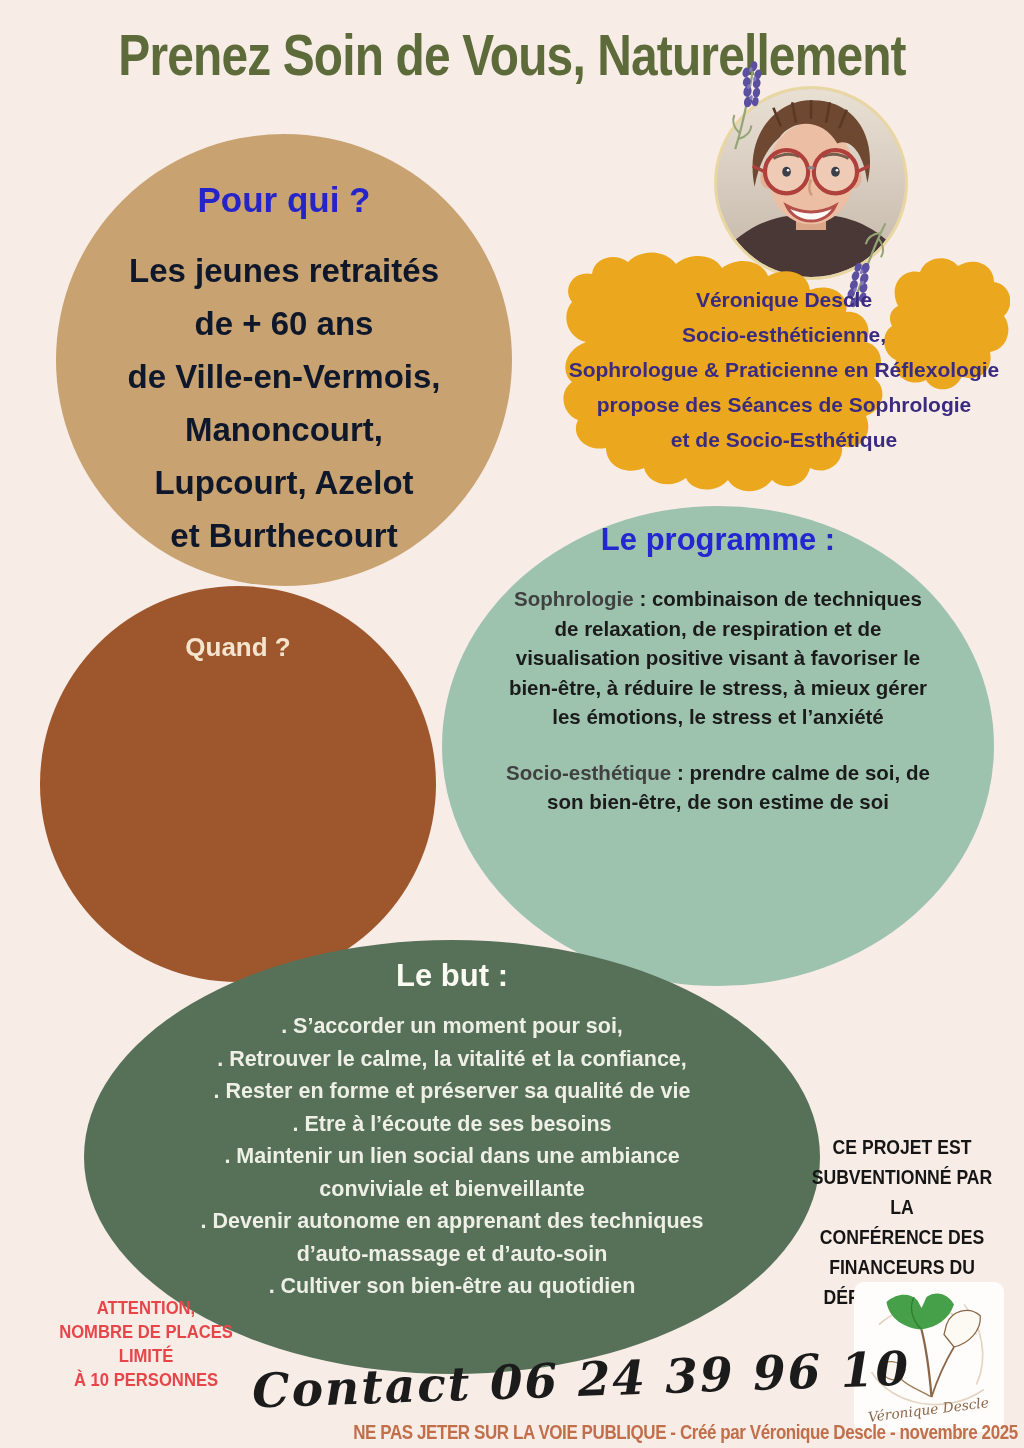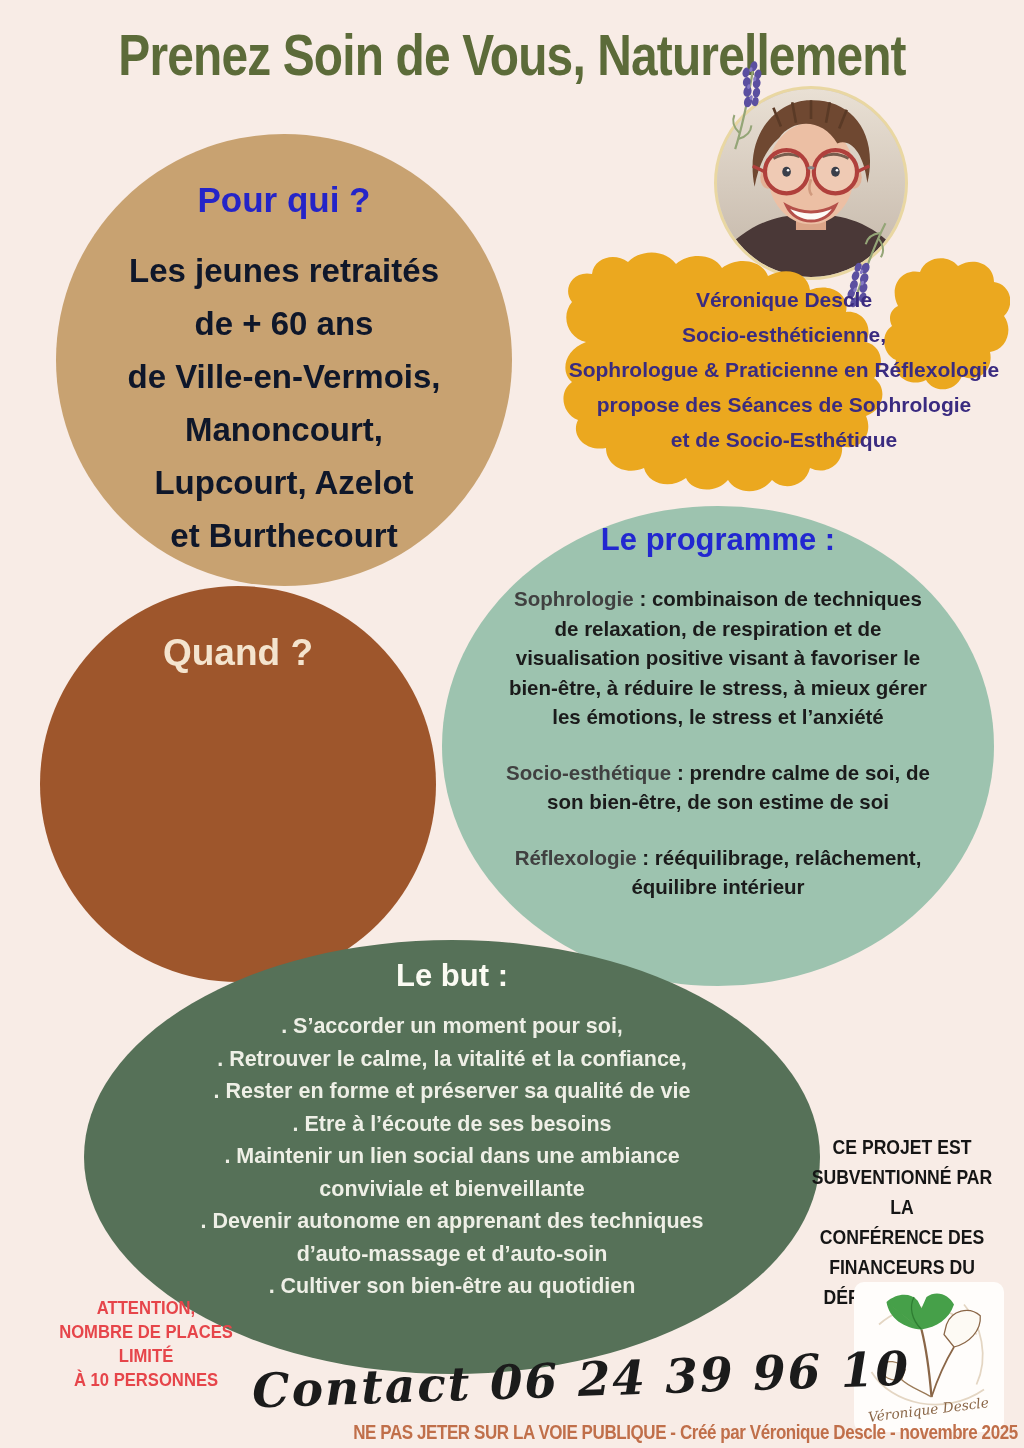--- a/index.html
+++ b/index.html
@@ -42,21 +42,21 @@
     position:absolute; inset:0; display:flex; flex-direction:column;
     align-items:center; justify-content:center; padding-bottom:26px;
     text-align:center; font-weight:bold; font-size:21px; line-height:35px; color:#3a2b80;
   }
 
   
   .brown-circle {
     position:absolute; left:40px; top:586px; width:396px; height:396px;
     border-radius:50%; background:#9e562c; text-align:center; color:#f4e4ce;
   }
-  .quand-heading { margin-top:46px; font-size:37px; font-weight:bold; }
+  .quand-heading { margin-top:46px; font-size:26px; font-weight:bold; }
   .quand-body { margin-top:46px; font-size:28px; line-height:45px; font-weight:bold; }
 
   
   .sage-ellipse {
     position:absolute; left:442px; top:506px; width:552px; height:480px;
     border-radius:50%; background:#9dc3af; text-align:center;
   }
   .prog-heading { margin-top:16px; font-size:31px; font-weight:bold; color:#2227d0; }
   .prog-items { width:500px; margin:0 auto; font-size:20.5px; line-height:29.5px; font-weight:bold; color:#1b1b1b; }
   .prog-item { margin-top:26px; }
@@ -220,22 +220,20 @@
   <div class="sage-ellipse">
     <div class="prog-heading">Le programme :</div>
     <div class="prog-items">
       <div class="prog-item preline"><span class="prog-label">Sophrologie</span><span> : combinaison de techniques
 de relaxation, de respiration et de
 visualisation positive visant à favoriser le
 bien-être, à réduire le stress, à mieux gérer
 les émotions, le stress et l’anxiété</span></div>
       <div class="prog-item preline"><span class="prog-label">Socio-esthétique</span><span> : prendre calme de soi, de
 son bien-être, de son estime de soi</span></div>
-      <div class="prog-item preline"><span class="prog-label">Réflexologie</span><span> : rééquilibrage, relâchement,
-équilibre intérieur</span></div>
     </div>
   </div>
 
   <div class="but-ellipse">
     <div class="but-heading">Le but :</div>
     <div class="but-body preline">. S’accorder un moment pour soi,
 . Retrouver le calme, la vitalité et la confiance,
 . Rester en forme et préserver sa qualité de vie
 . Etre à l’écoute de ses besoins
 . Maintenir un lien social dans une ambiance

